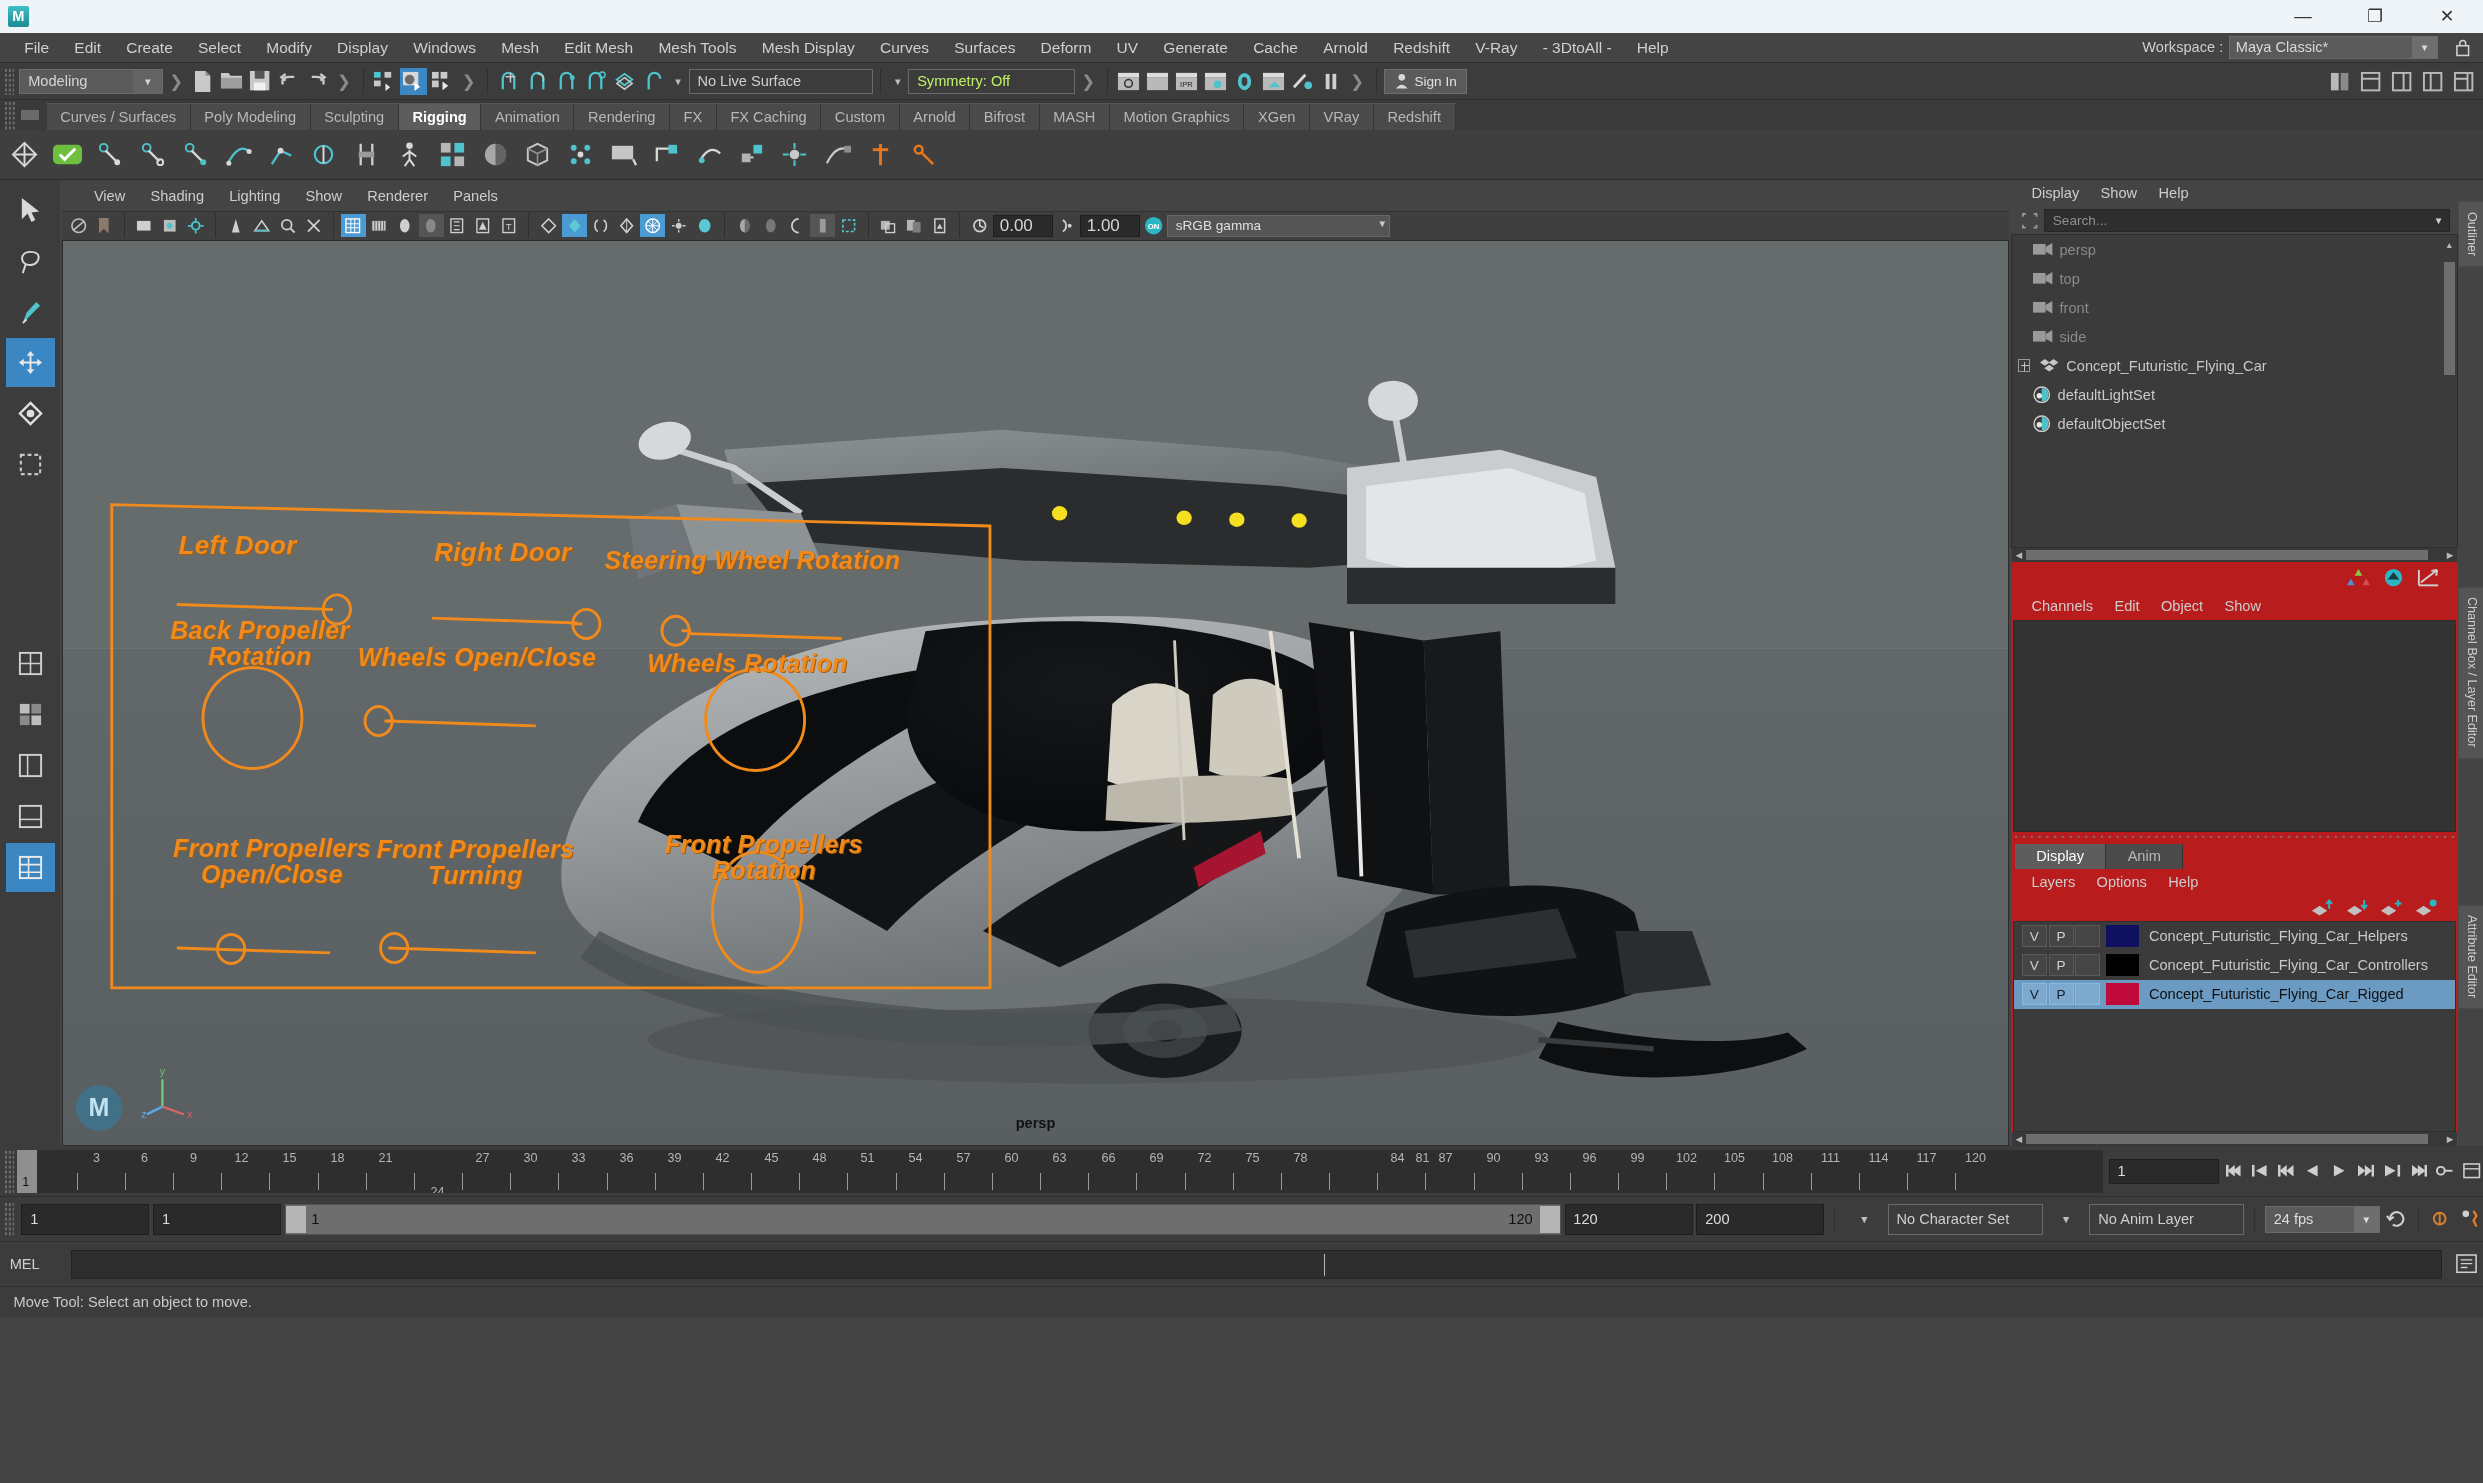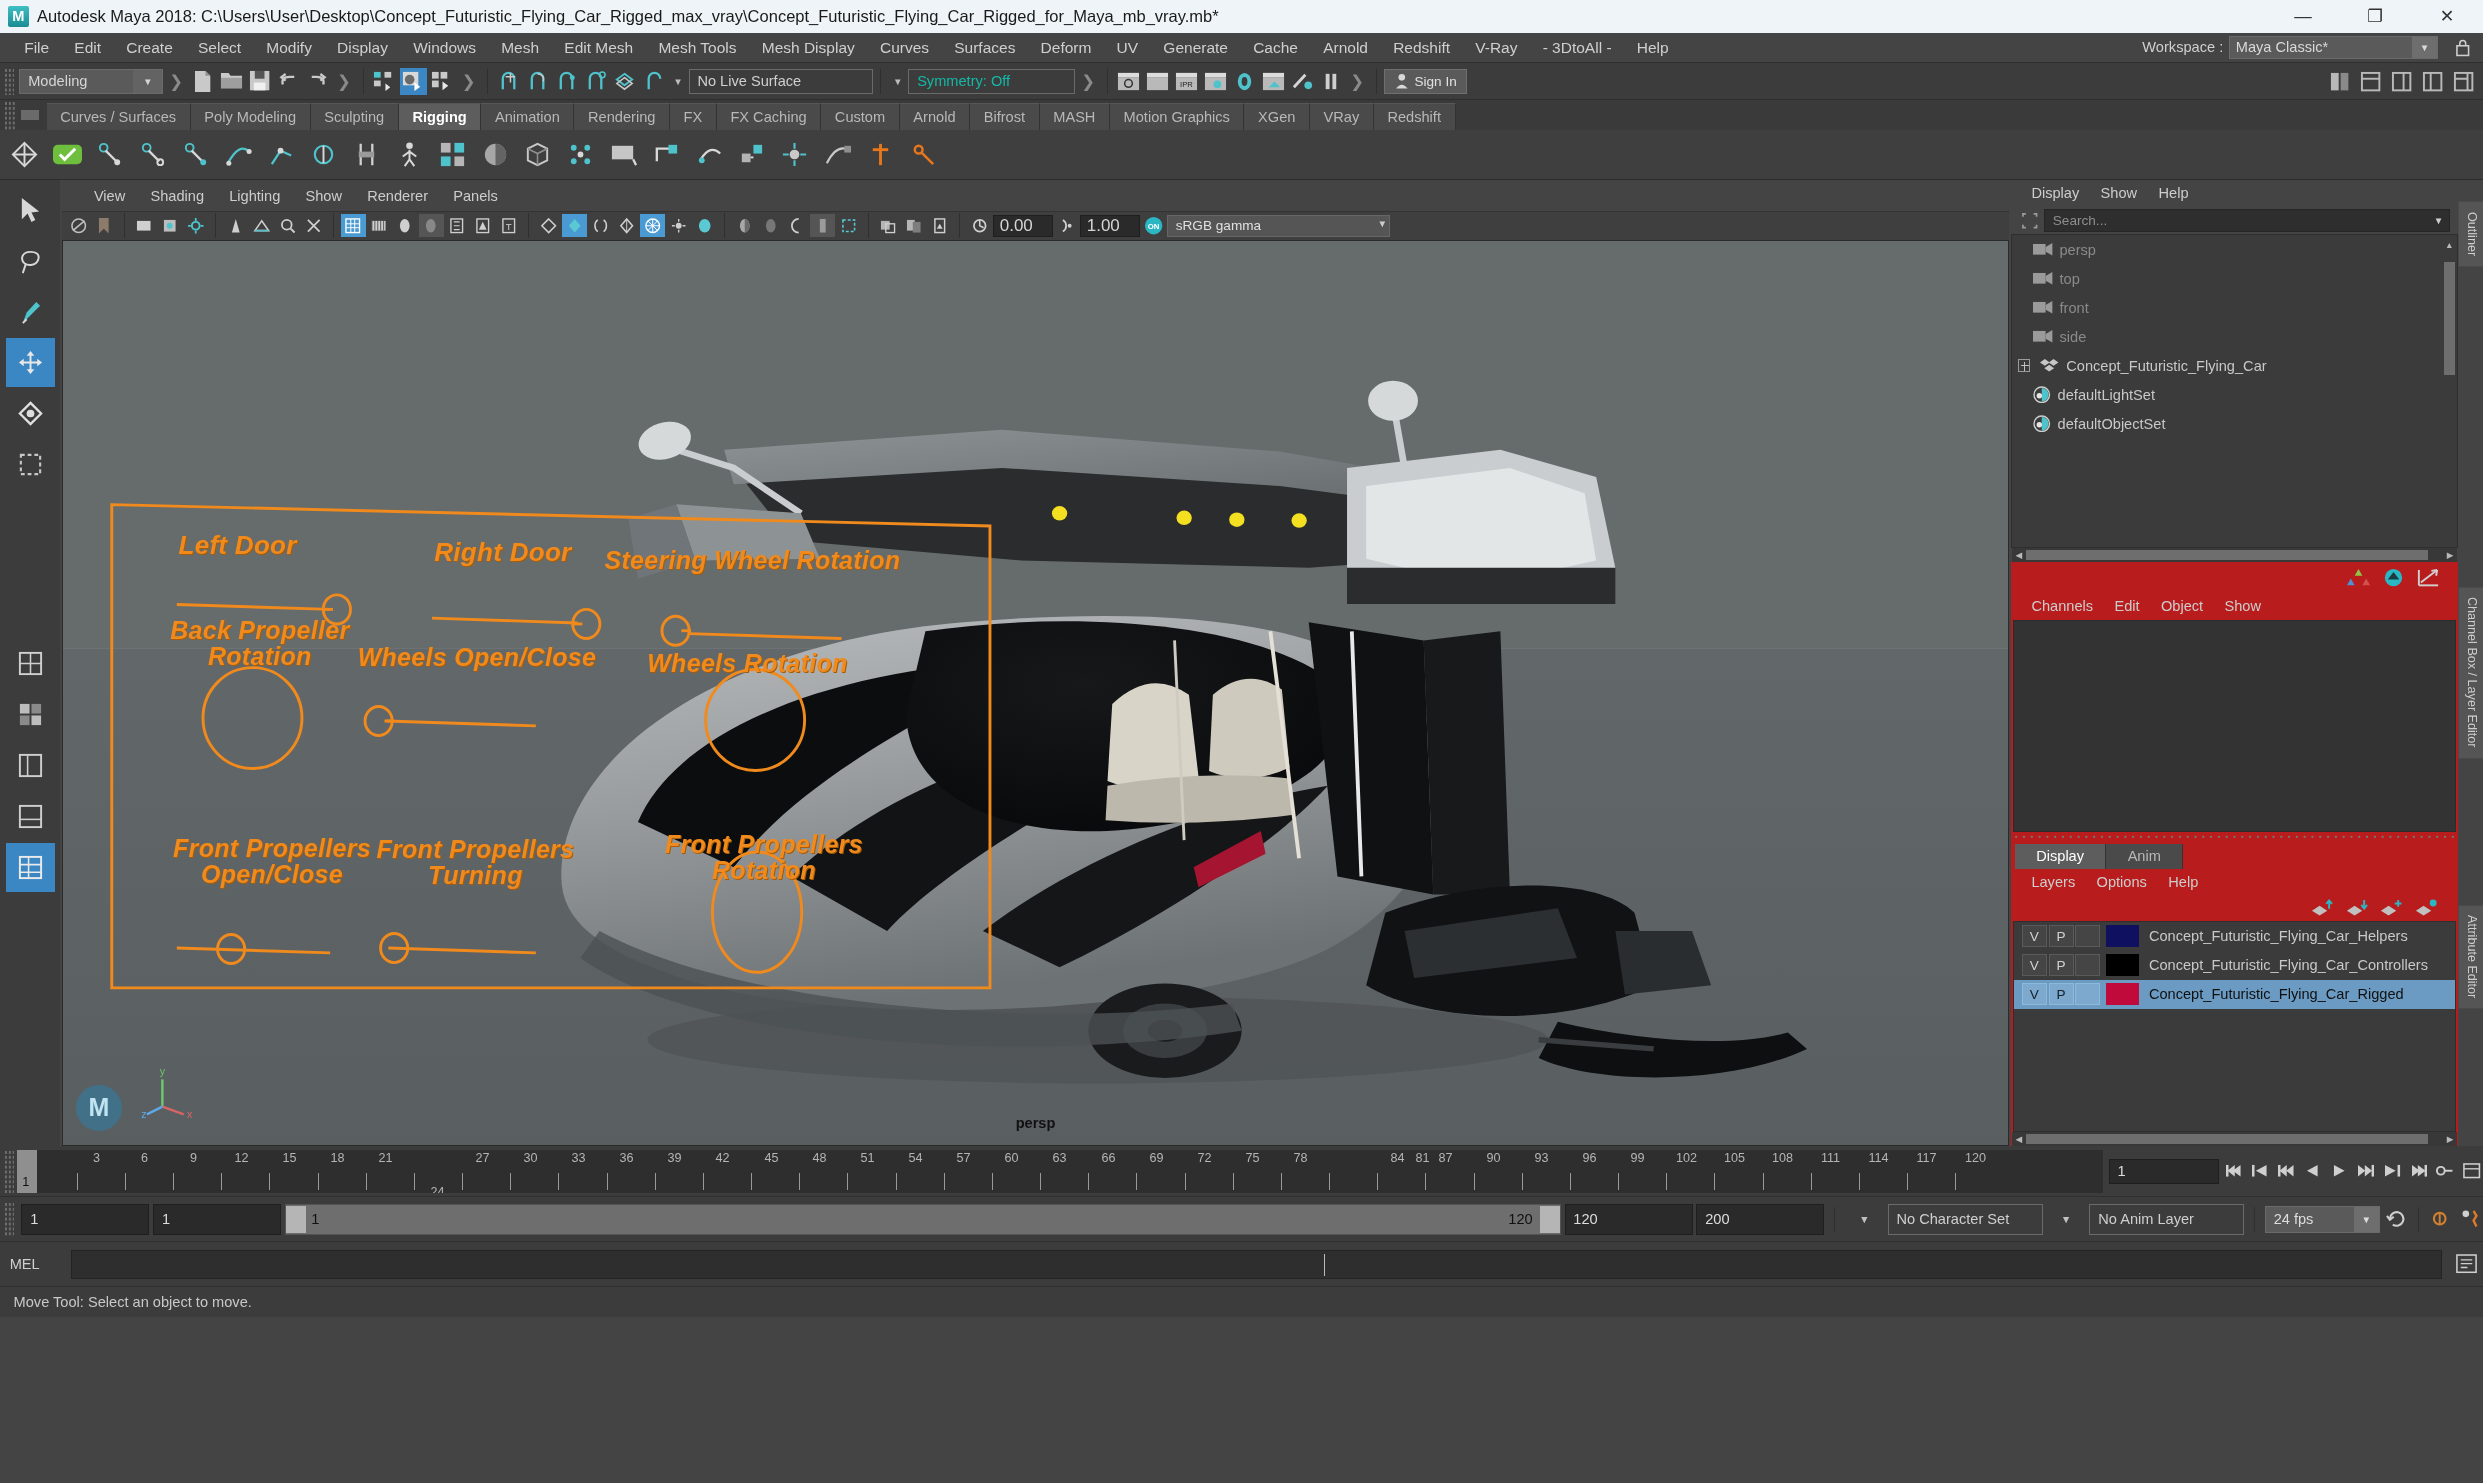--- a/index.html
+++ b/index.html
@@ -42,21 +42,21 @@
   .mode-select .arr{position:absolute;right:0;top:0;bottom:0;width:29px;background:#636363;
     display:flex;align-items:center;justify-content:center;font-size:9.7px;}
   .sep{ width:1px;height:25px;background:#2f2f2f;margin:0 5.8px;}
   .sepc{ color:#8a8a8a;font-size:16.5px;margin:0 3.9px;}
   .tbtn{ width:27px;height:27px;display:flex;align-items:center;justify-content:center;
     color:#d0d0d0;}
   .tbtn.on{ background:#3b87c4; }
   .live-surface{ width:184px;height:25px;background:#3c3c3c;border:1px solid #6a6a6a;
     display:flex;align-items:center;padding-left:7.8px;font-size:14.6px;color:#cfcfcf;}
   .symmetry{ width:167px;height:25px;background:#3c3c3c;border:1px solid #6a6a6a;
-    display:flex;align-items:center;padding-left:7.8px;font-size:14.6px;color:#14b8a6;}
+    display:flex;align-items:center;padding-left:7.8px;font-size:14.6px;color:#bef264;}
   .tri-arr{ font-size:9.7px;color:#bbb;width:17.5px;text-align:center;}
   .signin{ height:25px;background:#5a5a5a;border:1px solid #6f6f6f;display:flex;
     align-items:center;gap:5.8px;padding:0 9.7px;font-size:13.6px;color:#e0e0e0;}
   .status-right{position:absolute;right:5.8px;top:4.9px;display:flex;gap:3.9px;}
 
   
   .shelfbar{ height:31px; background:#3a3a3a; display:flex; align-items:flex-end;
     padding-left:3.9px; border-top:1px solid #2e2e2e;}
   .shelf-grip{width:11.6px;height:29px;background-image:radial-gradient(#6e6e6e 1px,transparent 1px);
     background-size:3.9px 4.9px;margin-right:5.8px;}
@@ -216,21 +216,20 @@
   .mel-btn{ width:33px;height:29px;display:flex;align-items:center;justify-content:center;color:#ccc;}
 
   .helpline{ height:31px; background:#3c3c3c; display:flex; align-items:center;
     padding-left:13.6px; font-size:14.6px; color:#c9c9c9; border-top:1px solid #2f2f2f;}
 </style>
 </head>
 <body>
 
 <div class="titlebar">
   <div class="maya-logo"></div>
-  <div class="title-text">Autodesk Maya 2018: C:\Users\User\Desktop\Concept_Futuristic_Flying_Car_Rigged_max_vray\Concept_Futuristic_Flying_Car_Rigged_for_Maya_mb_vray.mb*</div>
   <div class="win-btns">
     <div class="win-btn">—</div>
     <div class="win-btn">❐</div>
     <div class="win-btn close">✕</div>
   </div>
 </div>
 
 <div class="menubar">
   <div class="mi">File</div>
   <div class="mi">Edit</div>

